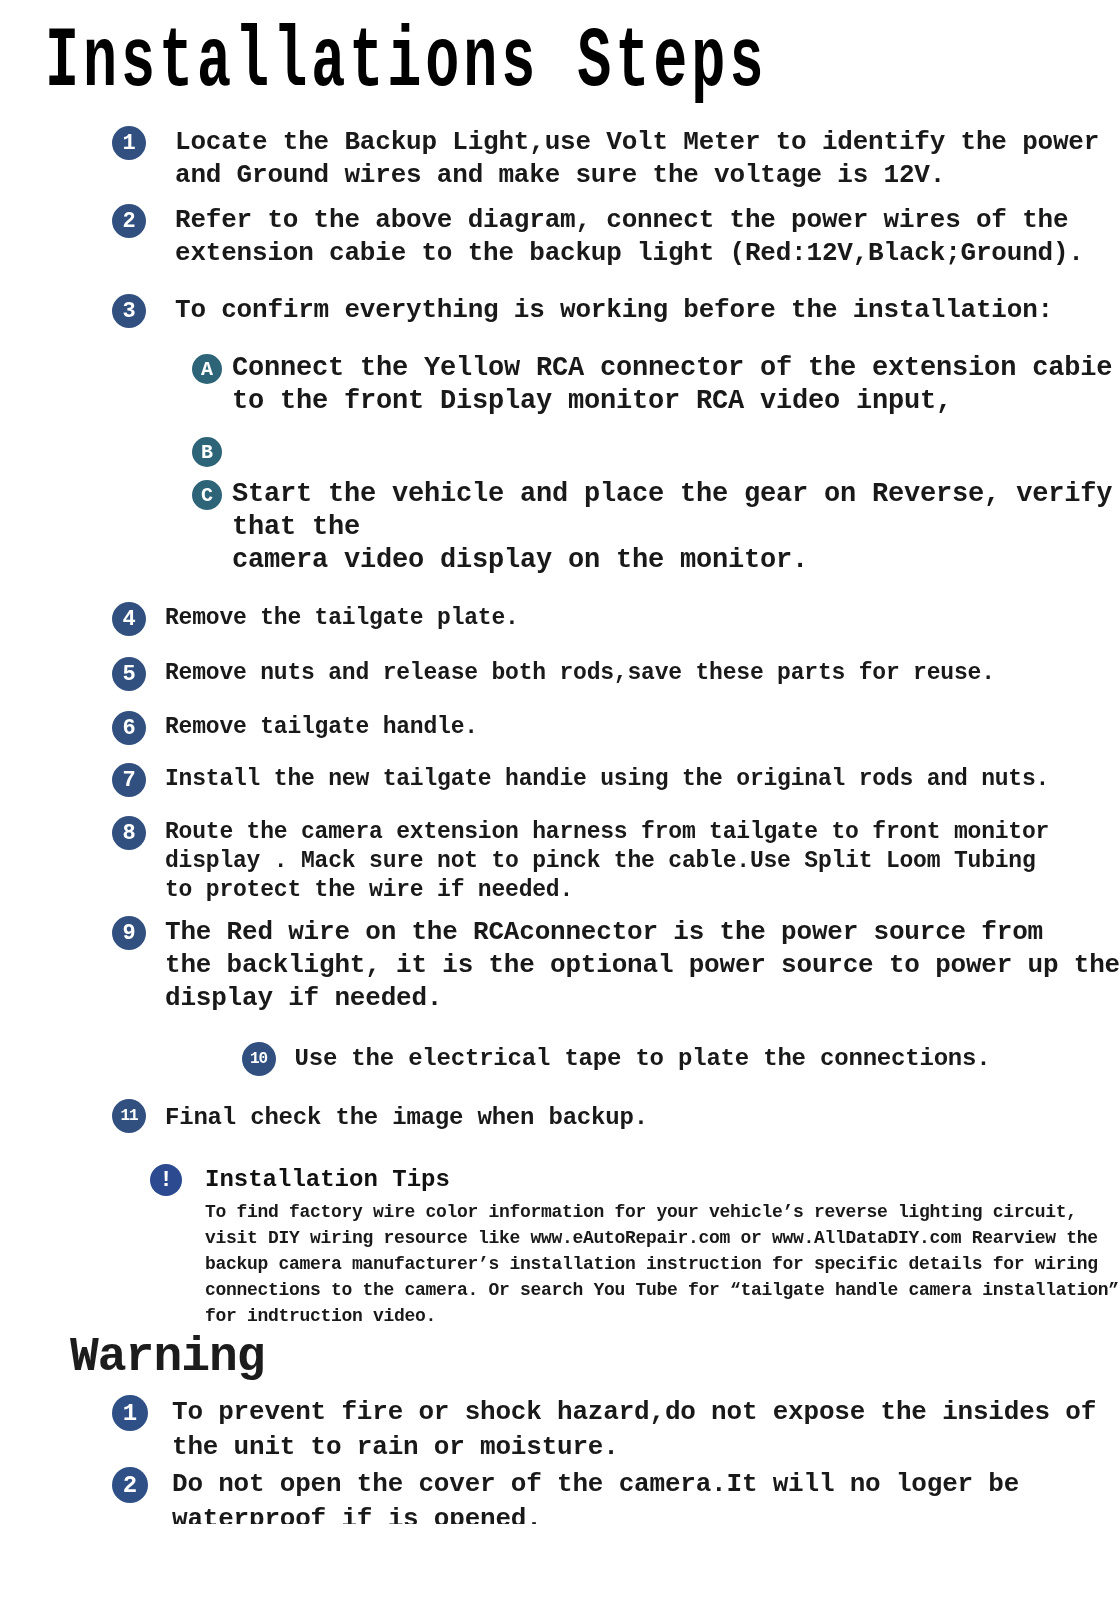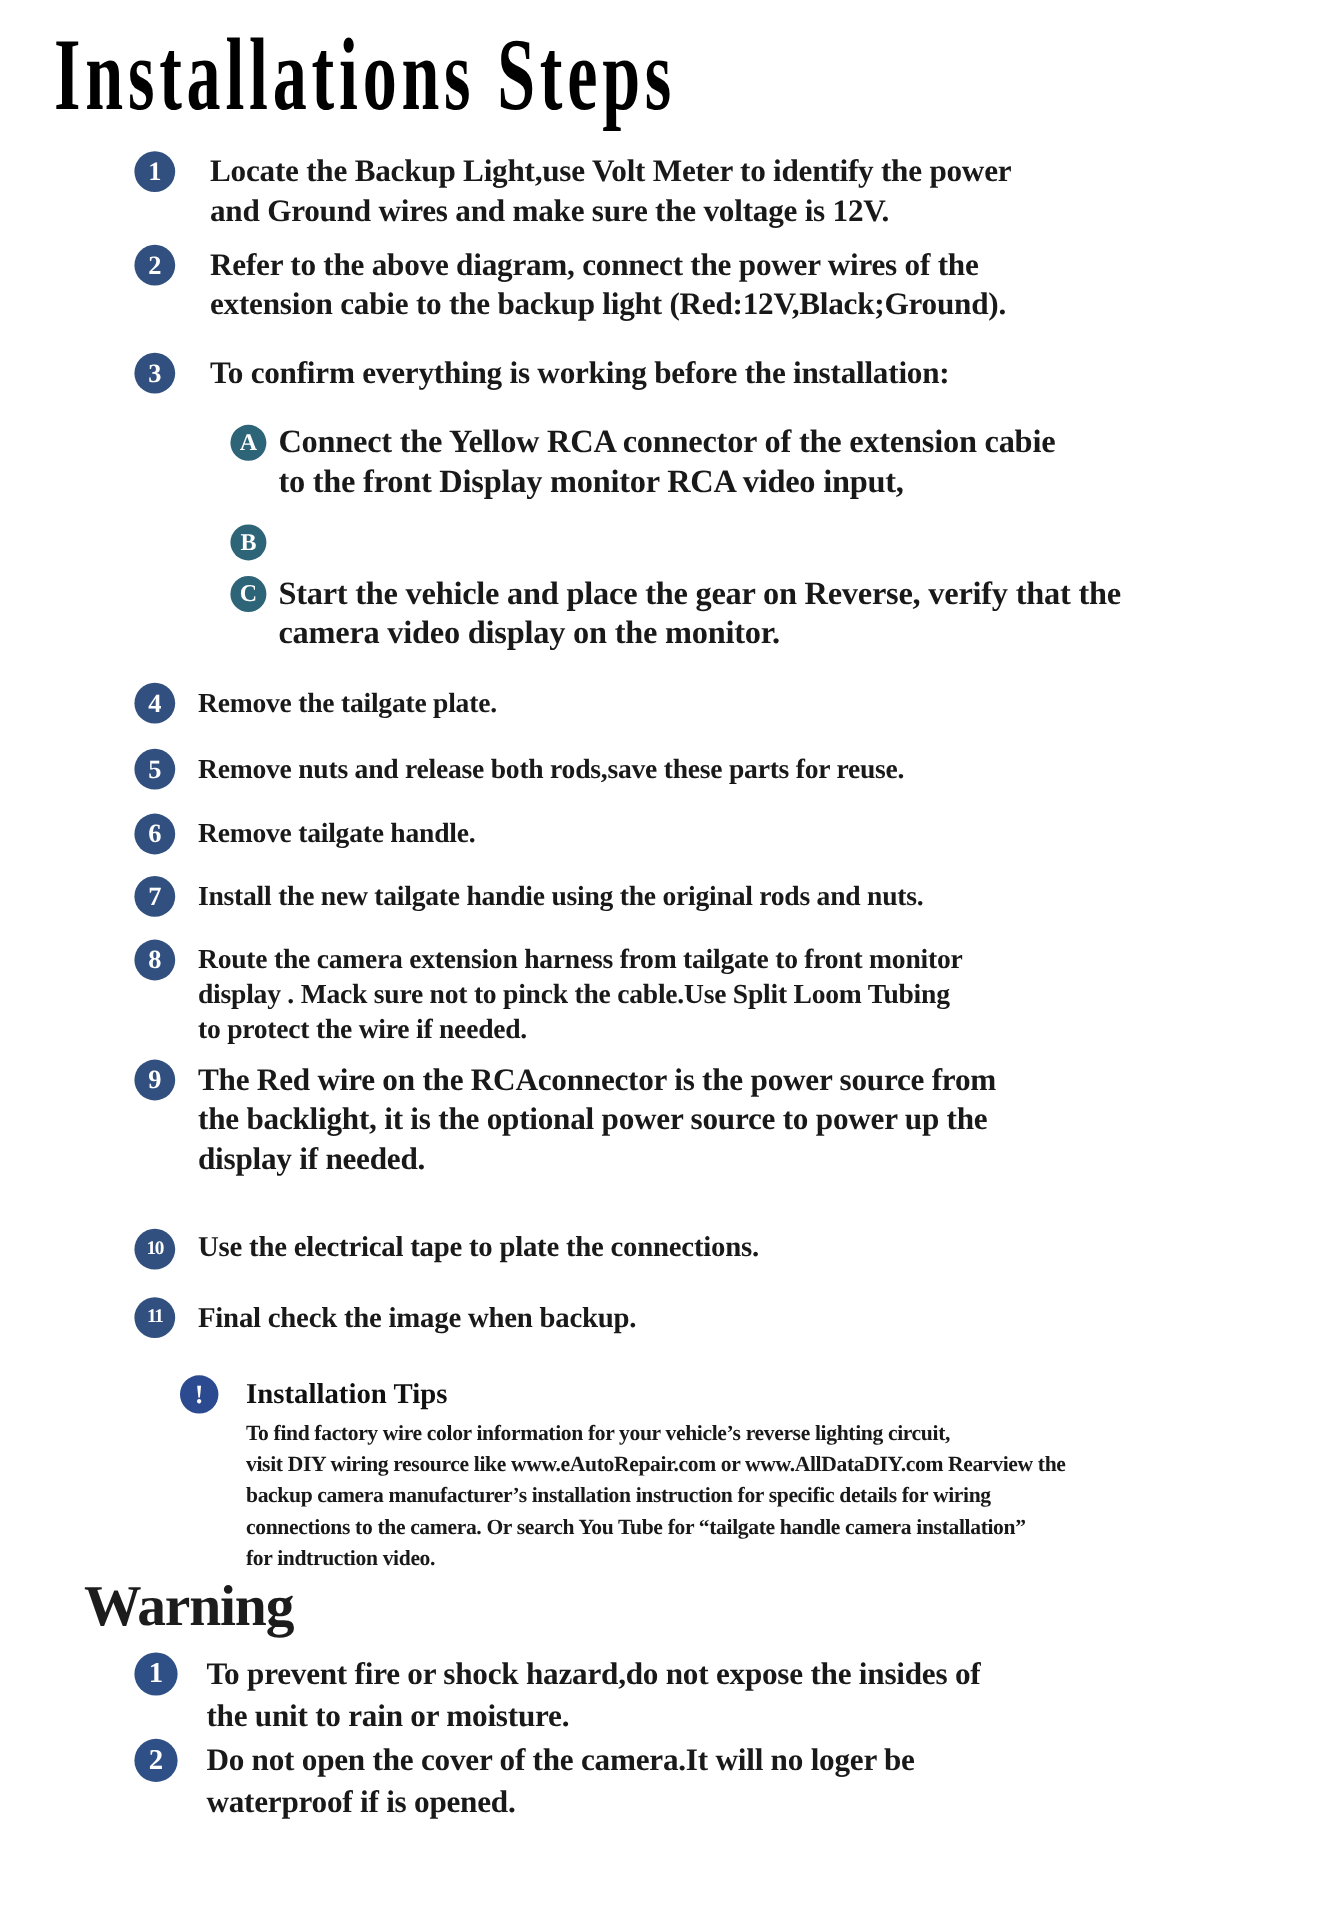--- a/index.html
+++ b/index.html
@@ -1,21 +1,21 @@
 <!DOCTYPE html>
 <html><head>
 <meta charset="utf-8">
 <style>
   html,body{margin:0;padding:0;background:#ffffff;}
   .page{
     position:relative;
     width:1120px;
     height:1524px;
     background:#ffffff;
-    font-family:Liberation Serif, serif;
+    font-family:Liberation Mono, monospace;
     font-weight:bold;
     overflow:hidden;
   }
   .title-wrap{margin:22px 0 0 45px;height:84px;}
   .title{
     margin:0;
     font-size:86px;
     line-height:0.95;
     letter-spacing:6px;
     white-space:nowrap;
@@ -53,21 +53,21 @@
   }
   .t25{font-size:26px;line-height:33px;}
   .t23{font-size:27px;line-height:33px;}
   .t23b{font-size:23px;line-height:29px;}
   .t24{font-size:24px;line-height:29px;}
   .t26{font-size:26px;line-height:35px;}
 
   .mt20{margin-top:20px;} .mt12{margin-top:12px;} .mt24{margin-top:24px;}
   .mt17{margin-top:17px;} .mt11{margin-top:11px;} .mt27{margin-top:27px;}
   .mt23{margin-top:23px;} .mt22{margin-top:22px;} .mt21{margin-top:21px;}
-  .mt29{margin-top:44px;} .mt25{margin-top:25px;align-items:center;} .mt31{margin-top:31px;}
+  .mt29{margin-top:29px;justify-content:center;} .mt25{margin-top:25px;align-items:center;} .mt31{margin-top:31px;}
   .mt2{margin-top:2px;}
 
   .tips-head{display:flex;align-items:center;margin-left:150px;column-gap:23px;}
   .tips-title{margin:0;font-size:24px;line-height:32px;color:#111;font-weight:bold;}
   .tips-body{
     margin:3px 0 0 205px;
     font-size:18px;line-height:26px;
     letter-spacing:-0.3px;
     white-space:pre-line;
     color:#191919;font-weight:bold;

